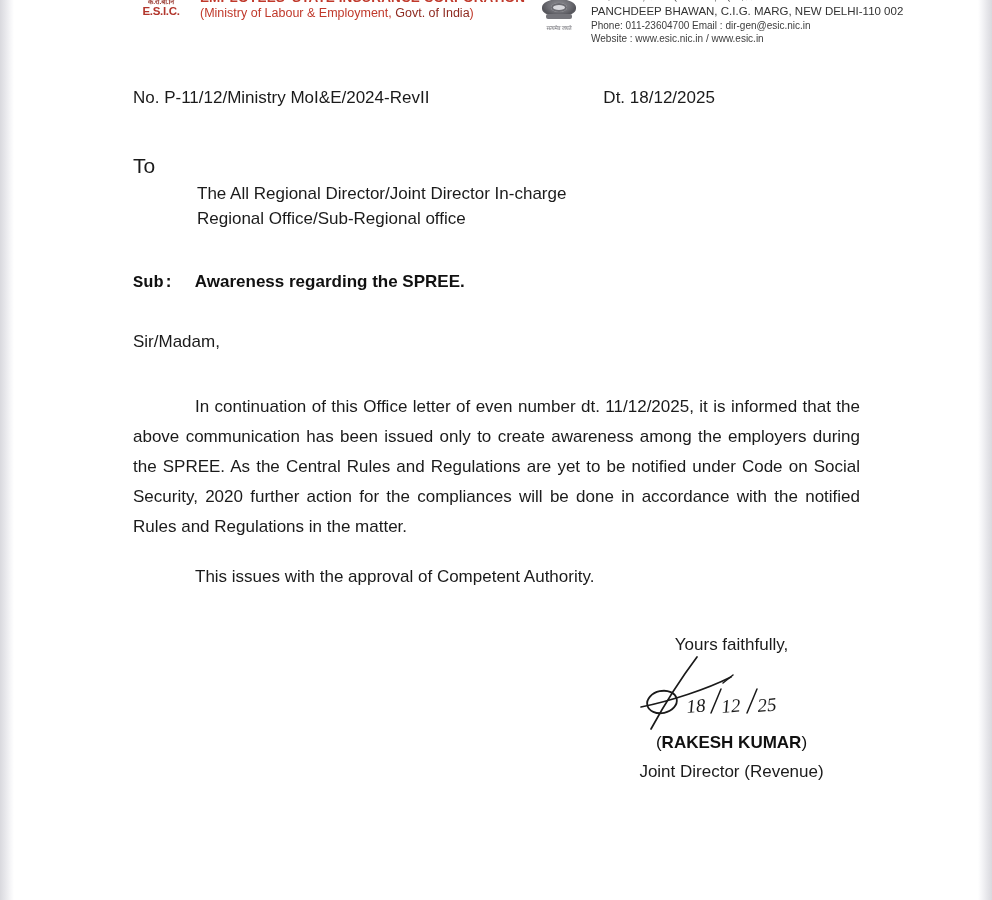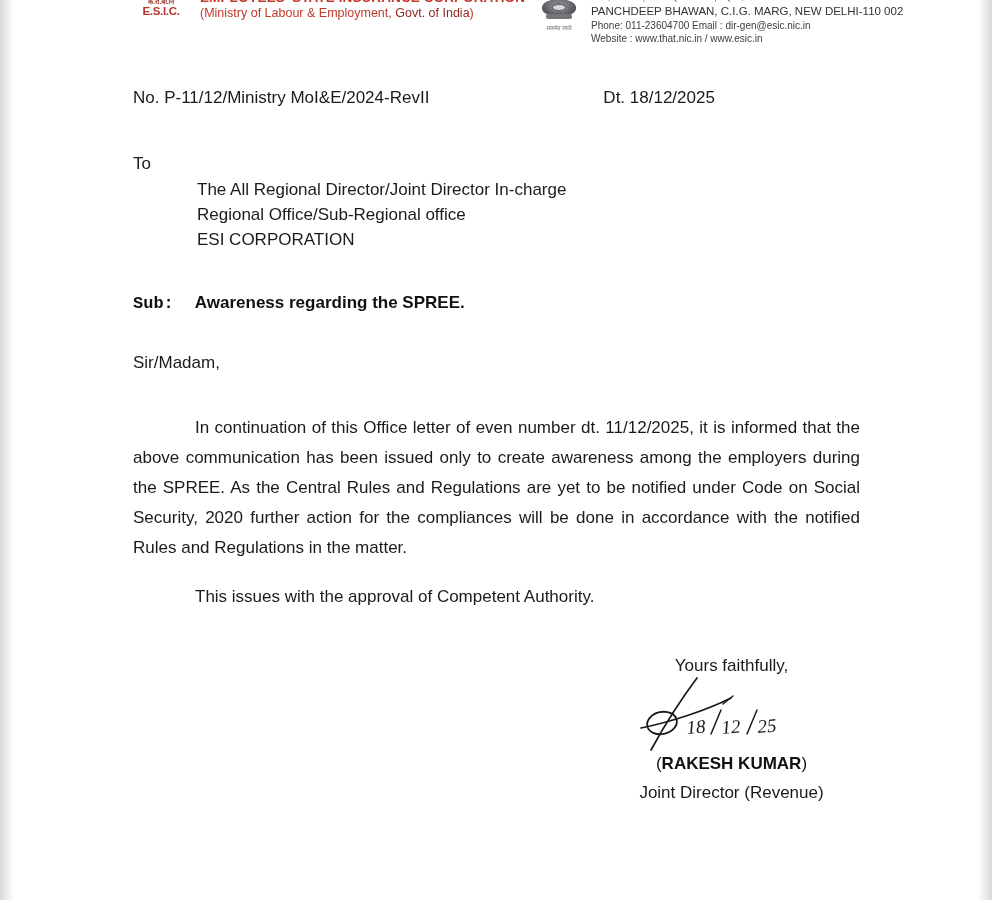--- a/index.html
+++ b/index.html
@@ -191,21 +191,21 @@
     margin-top: 26px;
     font-size: 17px;
     color: #1b1b1b;
     gap: 40px;
   }
   .ref-no { flex: 0 0 auto; }
   .ref-date { margin-left: 134px; }
 
   .to-label {
     margin-top: 46px;
-    font-size: 17px;
+    font-size: 21px;
     color: #1b1b1b;
   }
   .addressee {
     margin-top: 4px;
     margin-left: 64px;
     font-size: 17px;
     color: #1b1b1b;
     line-height: 1.47;
   }
 
@@ -299,39 +299,38 @@
           <div class="cap"></div>
           <div class="base"></div>
         </div>
         <span class="motto">सत्यमेव जयते</span>
       </div>
 
       <div class="lh-address">
         <div class="addr-hi">पंचदीप भवन, सी.आई.जी. मार्ग, नई दिल्ली-110002</div>
         <div class="addr-en">PANCHDEEP BHAWAN, C.I.G. MARG, NEW DELHI-110 002</div>
         <div class="addr-sm">Phone: 011-23604700   Email : dir-gen@esic.nic.in</div>
-        <div class="addr-sm">Website : www.that.nic.in / www.esic.in</div>
+        <div class="addr-sm">Website : www.esic.nic.in / www.esic.in</div>
       </div>
 
     </div>
   </div>
 
   <div class="content">
 
     <div class="ref-row">
       <span class="ref-no">No. P-11/12/Ministry MoI&amp;E/2024-RevII</span>
       <span class="ref-date">Dt. 18/12/2025</span>
     </div>
 
     <div class="to-label">To</div>
 
     <div class="addressee">
       <div>The All Regional Director/Joint Director In-charge</div>
       <div>Regional Office/Sub-Regional office</div>
-      <div>ESI CORPORATION</div>
     </div>
 
     <div class="subject">
       <span class="sub-key">Sub:</span><span>Awareness regarding the SPREE.</span>
     </div>
 
     <div class="salutation">Sir/Madam,</div>
 
     <div class="para">In continuation of this Office letter of even number dt. 11/12/2025, it is informed that the above communication has been issued only to create awareness among the employers during the SPREE.  As the Central Rules and Regulations are yet to be notified under Code on Social Security, 2020 further action for the compliances will be done in accordance with the notified Rules and Regulations in the matter.</div>
 

